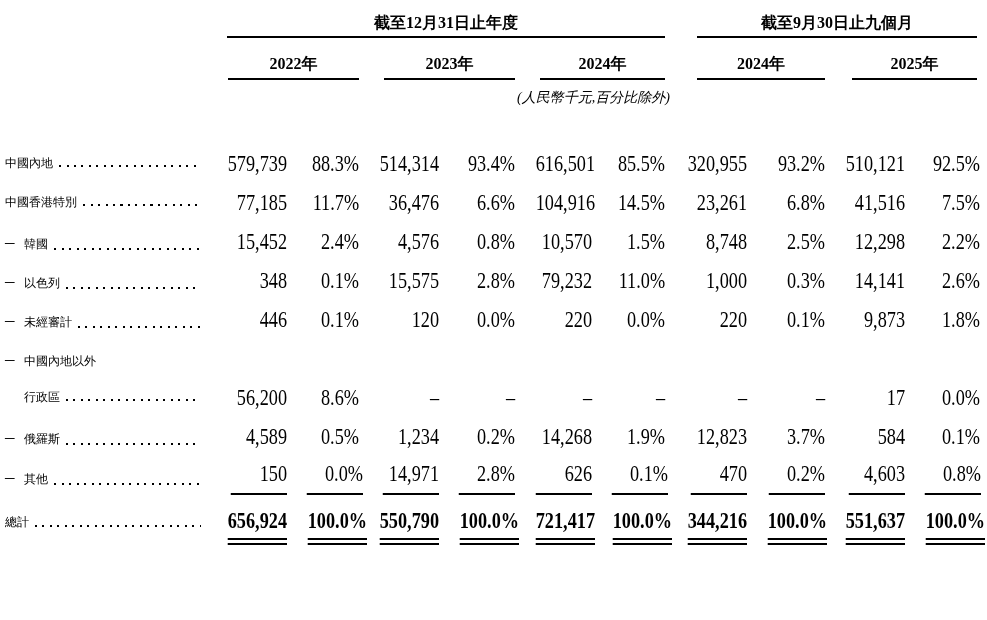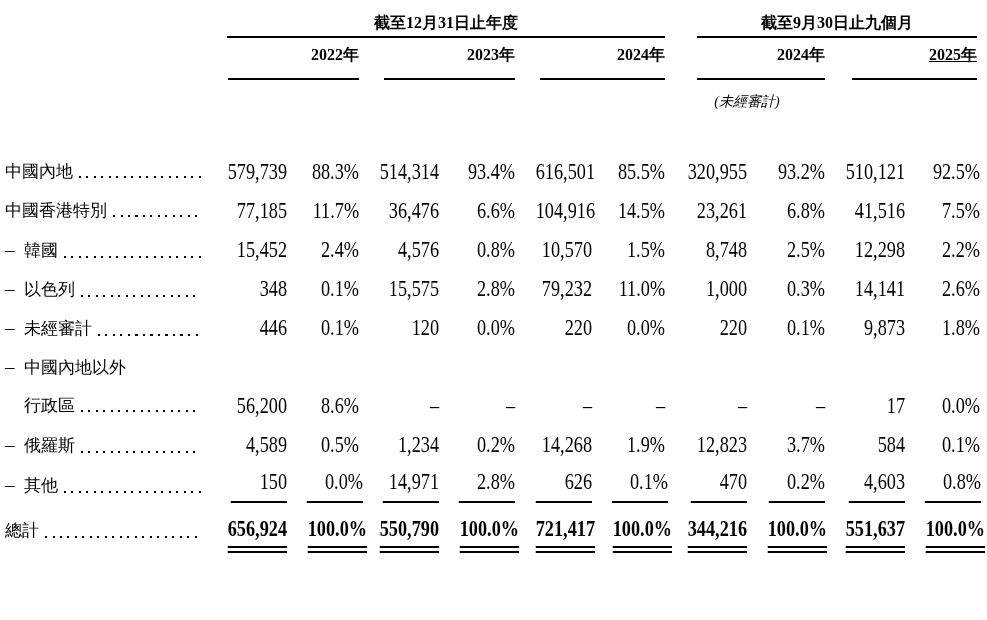--- a/index.html
+++ b/index.html
@@ -16,45 +16,45 @@
   tr.r-group td { vertical-align:bottom; height:38px; }
   .grp {
     border-bottom:2px solid #000; text-align:center;
     font-weight:bold; font-size:16px; line-height:1.1;
     padding-bottom:4px; margin:4px 2px 0 22px; white-space:nowrap;
   }
   .grp.g2 { margin:0 5px 0 30px; }
 
   tr.r-years td { vertical-align:bottom; height:42px; }
   .yr {
-    border-bottom:2px solid #000; text-align:right;
+    border-bottom:2px solid #000; text-align:center;
     font-weight:bold; font-size:16px; line-height:1.1;
-    padding-bottom:14px; margin:0 2px 0 23px; white-space:nowrap;
+    padding-bottom:5px; margin:0 2px 0 23px; white-space:nowrap;
   }
   .yr.g2m  { margin-left:30px; }
-  .yr.g2last { margin:0 5px 0 25px;text-decoration:underline; }
+  .yr.g2last { margin:0 5px 0 25px; }
 
   tr.r-note1 td { height:36px; vertical-align:middle; }
   tr.r-note2 td { height:44px; vertical-align:middle; }
   .note { font-style:italic; font-size:14px; white-space:nowrap; }
   .note.tr1 { text-align:right; padding-right:2px; }
   .note.ctr { text-align:center; }
   tr.spacer td { height:28px; }
 
   
   tbody tr { height:39px; }
   tbody td { vertical-align:middle; }
   tbody tr.underline { height:42px; }
   tbody tr.total { height:50px; }
   tbody tr.underline td.nc, tbody tr.total td.nc { vertical-align:bottom; padding-bottom:3px; }
 
   .lc { padding-left:3px; }
   .lwrap { display:flex; align-items:baseline; }
   .pfx { flex:0 0 19px; width:19px; font-size:19px; white-space:pre; }
-  .lbl { font-size:17px; white-space:nowrap; line-height:1.15; }
+  .lbl { font-size:12px; white-space:nowrap; line-height:1.15; }
   tr.total .lbl { font-weight:normal; }
   .leader {
     flex:1 1 auto; height:2px; align-self:flex-end;
     margin:0 4px 3px 6px;
     background:repeating-linear-gradient(90deg,#000 0 2px,transparent 2px 7.5px);
   }
 
   td.nc { text-align:right; padding-right:2px; overflow:visible; white-space:nowrap; }
   .n {
     display:inline-block; font-size:24px; line-height:1.05;
@@ -113,27 +113,27 @@
         <td colspan="2">
             <div class="yr">2024年</div>
           </td>
         <td colspan="2">
             <div class="yr g2m">2024年</div>
           </td>
         <td colspan="2">
             <div class="yr g2last">2025年</div>
           </td>
       </tr>
-      <tr class="r-note2">
+      <tr class="r-note1">
         <td></td>
-        <td colspan="6"></td>
-        <td colspan="2">
-          <div class="note ctr">(未經審計)</div>
+        <td colspan="4"></td>
+        <td colspan="2">
+          <div class="note tr1">(人民幣千元,百分比除外)</div>
         </td>
-        <td colspan="2"></td>
+        <td colspan="4"></td>
       </tr>
       <tr class="spacer">
         <td colspan="11"></td>
       </tr>
     </thead>
     <tbody id="rows">
         <tr>
           <td class="lc">
             <div class="lwrap">
               <span class="lbl">中國內地</span>

